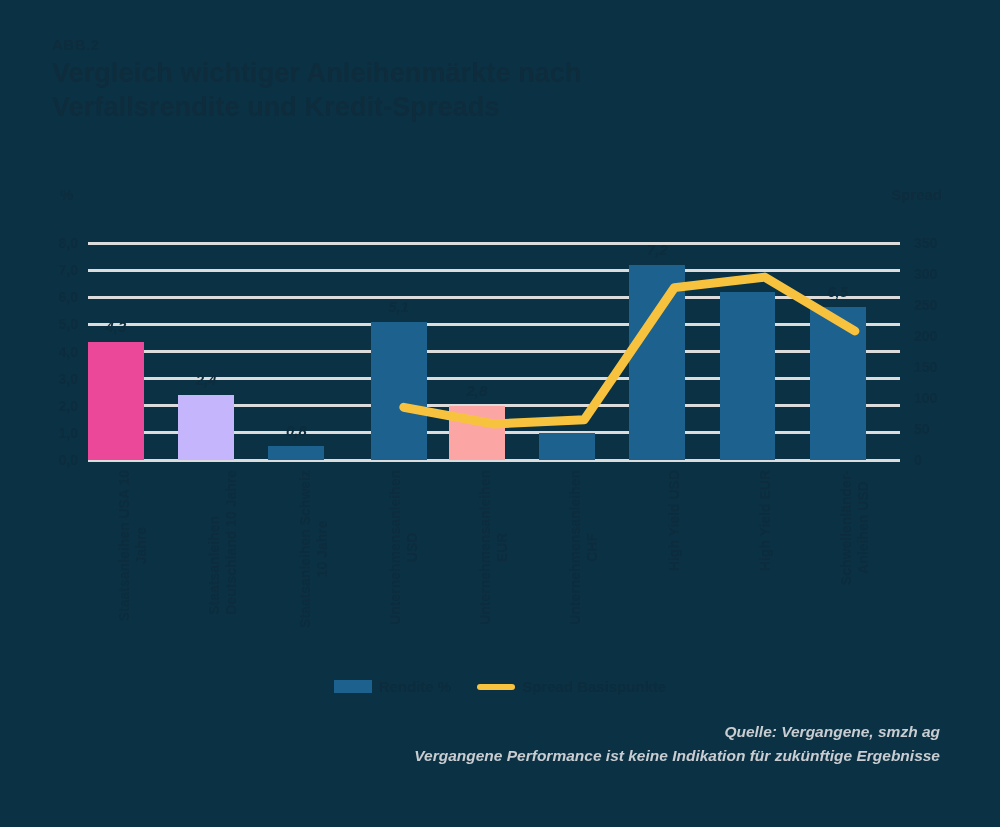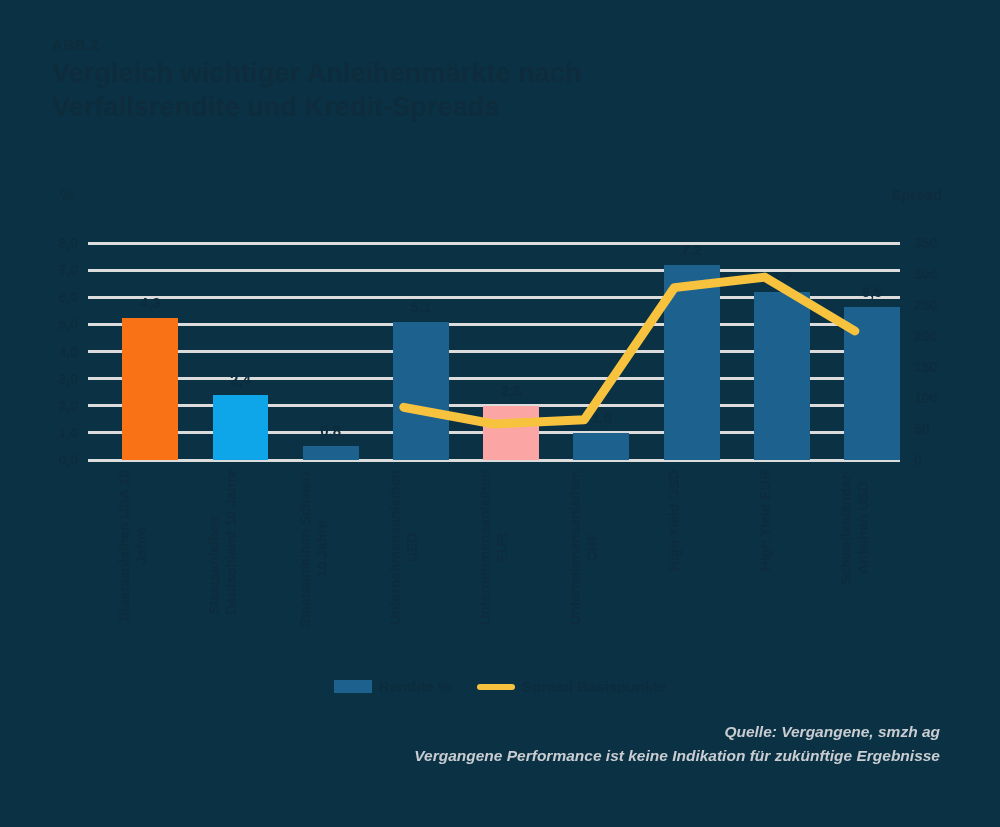--- a/index.html
+++ b/index.html
@@ -47,21 +47,21 @@
     color:#0d2c3d; line-height:12px; white-space:nowrap;
   }
   .tick-l { right:calc(100% + 10px); text-align:right; }
   .tick-r { left:calc(100% + 14px); text-align:left; }
 
   #bars {
     position:absolute; left:0; top:0; width:100%; height:100%;
     display:flex; align-items:flex-end;
   }
   .bslot { flex:1 1 0; height:100%; position:relative; display:flex;
-           align-items:flex-end; justify-content:flex-end; }
+           align-items:flex-end; justify-content:flex-start;font-style:italic; }
   .bar { width:62%; background:#1d618f; position:relative; }
   .bar-val {
     position:absolute; left:50%; transform:translateX(-50%);
     top:-24px; font-size:15px; font-weight:bold; color:#0d2c3d;
     white-space:nowrap;
   }
   #line-layer { position:absolute; left:0; top:0; width:100%; height:100%;
                 overflow:visible; pointer-events:none; }
 
   
@@ -142,26 +142,26 @@
         <div class="tick-r" style="top: 180px;">50</div>
         <div class="tick-r" style="top: 149px;">100</div>
         <div class="tick-r" style="top: 118px;">150</div>
         <div class="tick-r" style="top: 87px;">200</div>
         <div class="tick-r" style="top: 56px;">250</div>
         <div class="tick-r" style="top: 25px;">300</div>
         <div class="tick-r" style="top: -6px;">350</div>
       </div>
     <div id="bars">
         <div class="bslot">
-          <div class="bar" style="height: 142px; background: #f97316;">
+          <div class="bar" style="height: 118px; background: #ec4899;">
             <div class="bar-val">4,3</div>
           </div>
         </div>
         <div class="bslot">
-          <div class="bar" style="height: 65.1px; background: #0ea5e9;">
+          <div class="bar" style="height: 65.1px; background: #c4b5fd;">
             <div class="bar-val">2,4</div>
           </div>
         </div>
         <div class="bslot">
           <div class="bar" style="height: 13.5625px; background: rgb(29, 97, 143);">
             <div class="bar-val">0,8</div>
           </div>
         </div>
         <div class="bslot">
           <div class="bar" style="height: 138.337px; background: rgb(29, 97, 143); margin-left: 12px;">

